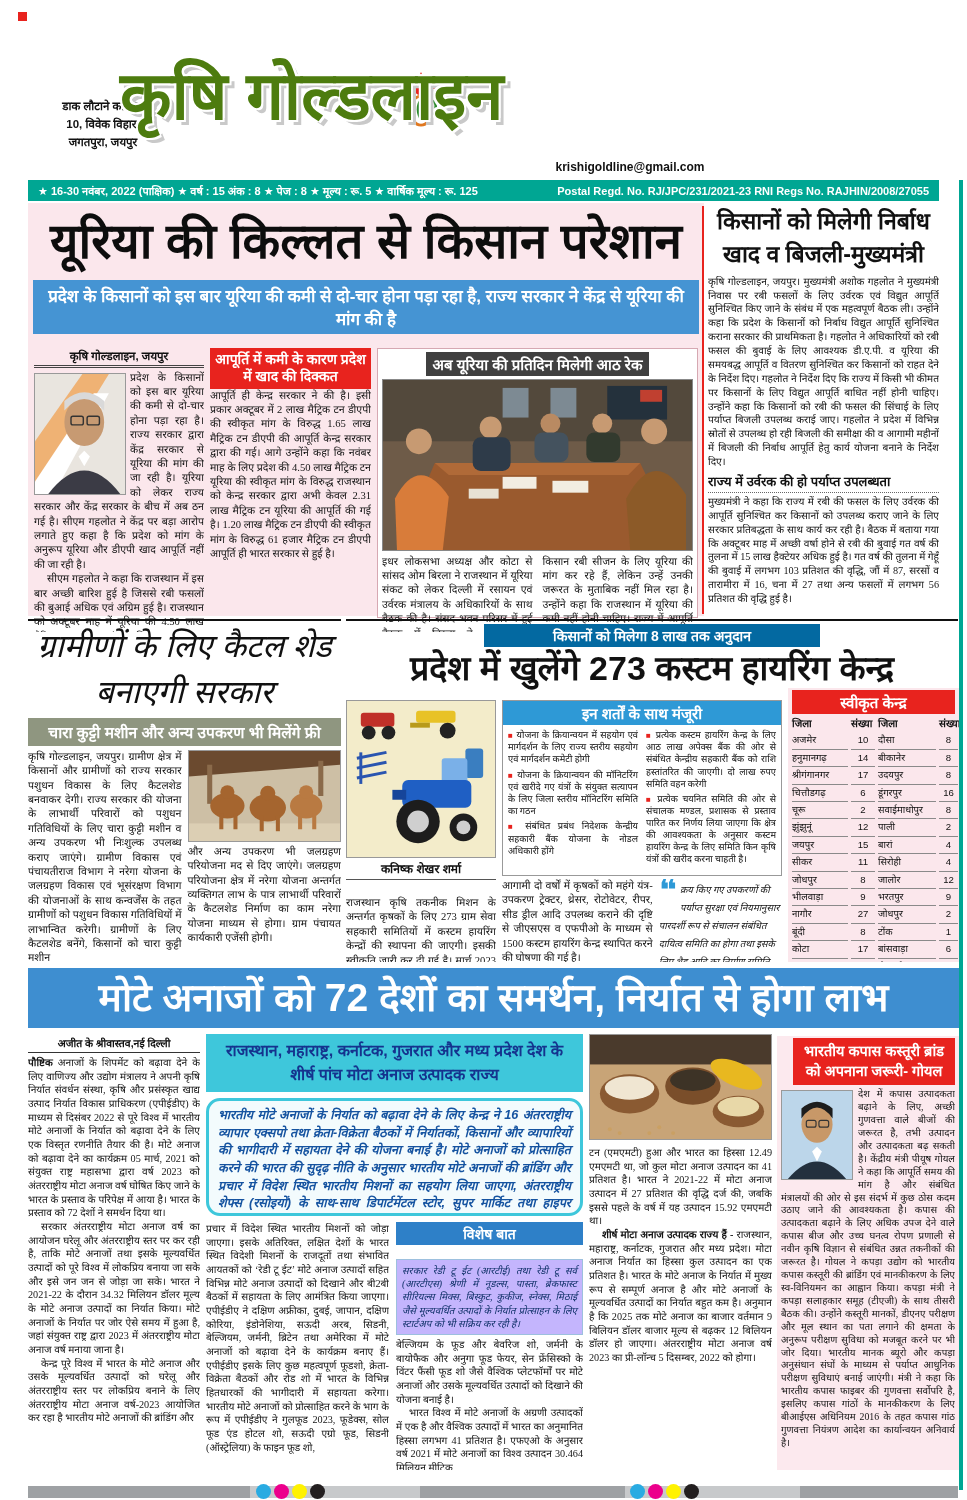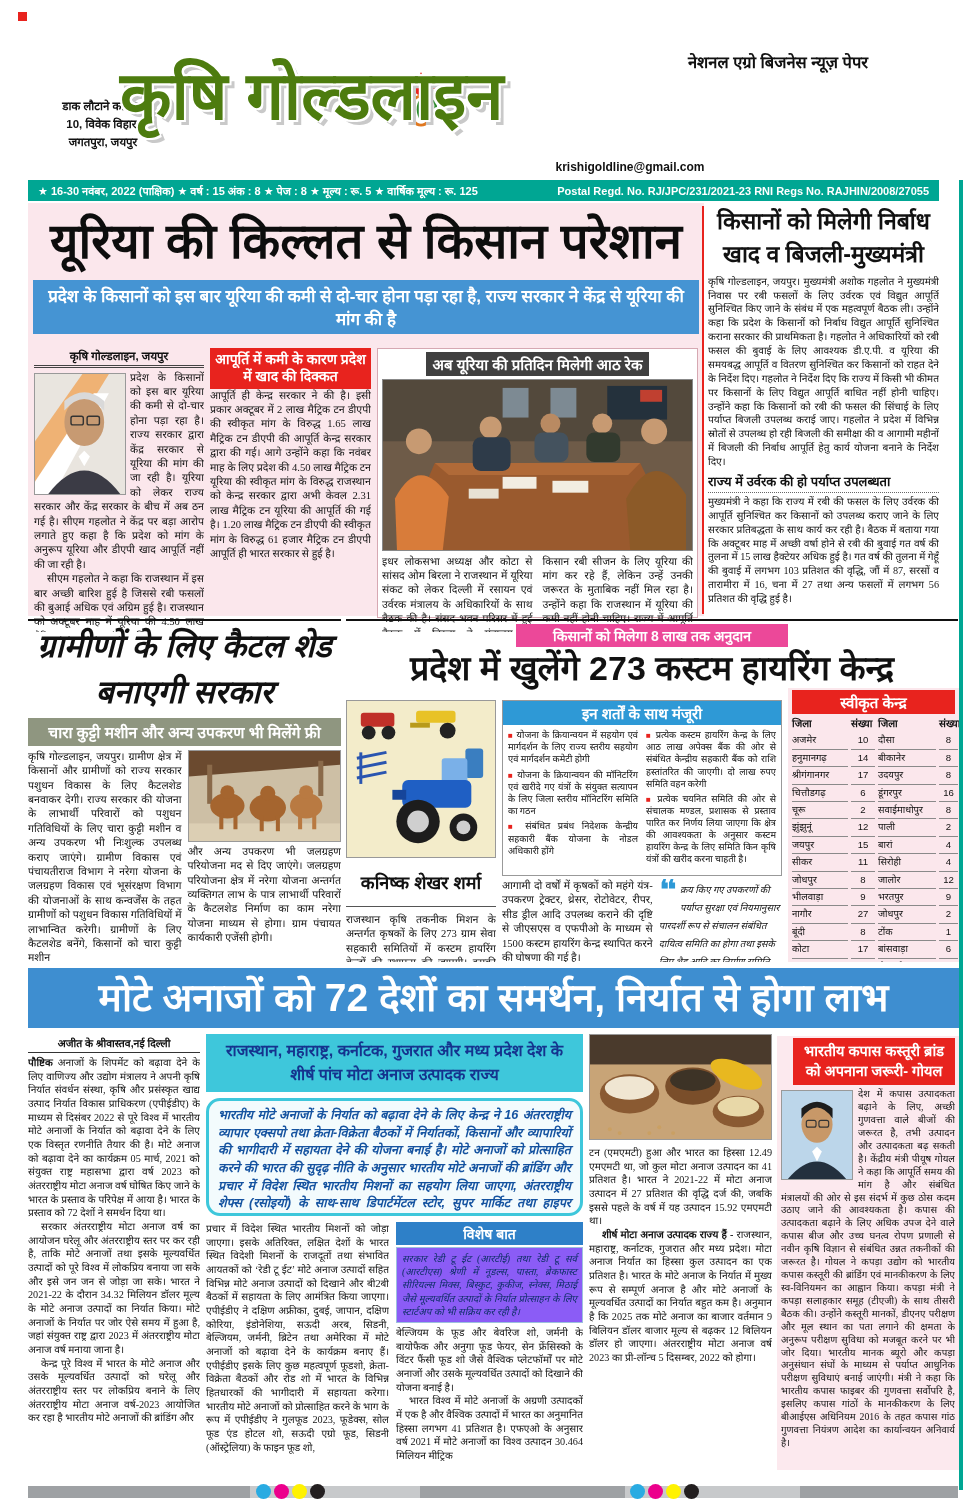--- a/index.html
+++ b/index.html
@@ -35,32 +35,32 @@
   .rek-bar{width:72%;margin:0 auto 3px auto;background:#404040;color:#fff;font-weight:bold;font-size:15px;text-align:center;padding:2px 0}
   .rek-photo{width:100%;height:172px;border:1px solid #888;display:block}
   .twocol{columns:2;column-gap:10px;margin-top:4px;height:112px;overflow:hidden}
   
   #vline-red{left:702px;top:206px;width:2px;height:408px;background:#e8231e}
   #cm{left:708px;top:205px;width:231px;height:411px;overflow:hidden}
   .cm-title{font-size:23px;font-weight:900;text-align:center;line-height:1.45;margin-bottom:3px}
   .cm-sub{font-size:13px;font-weight:bold;border-bottom:1px dotted #666;margin:3px 0 2px 0;padding-bottom:2px}
   
   #cattle{left:28px;top:619px;width:313px;height:344px;overflow:hidden;border-top:2px solid #111;padding-top:2px}
-  .cattle-head{font-size:32px;font-weight:700;font-style:italic;text-align:center;line-height:1.45}
+  .cattle-head{font-size:32px;font-weight:400;font-style:italic;text-align:center;line-height:1.45}
   .cattle-bar{background:#8f9680;color:#fff;font-weight:bold;font-size:15.5px;text-align:center;padding:3px 0;margin:2px 0 4px 0}
   .cattle-cols{display:flex;gap:6px;height:232px;overflow:hidden}
   .cattle-cols>div{flex:1}
   .photo-cow{width:100%;height:92px;border:1px solid #999;display:block;margin-bottom:3px}
   #hiring-head{left:346px;top:619px;width:612px;height:70px;border-top:2px solid #111}
-  .grant-bar{width:272px;margin:3px auto 0 auto;background:#ec4899;color:#fff;font-weight:bold;font-size:14px;text-align:center;padding:2px 12px}
+  .grant-bar{width:336px;margin:3px auto 0 auto;background:#0369a1;color:#fff;font-weight:bold;font-size:14px;text-align:center;padding:2px 12px}
   .hiring-headline{font-size:34px;font-weight:900;text-align:center;line-height:1.15;margin-top:2px}
   #hiring-body{left:346px;top:700px;width:436px;height:262px;display:flex;gap:6px;overflow:hidden}
   .htr{width:150px}
   .photo-tractor{width:100%;height:158px;border:1px solid #999;display:block}
-  .tr-cap{font-size:18px;font-weight:bold;text-align:center;border-bottom:1px solid #555;padding:12px 0;margin-bottom:6px}
+  .tr-cap{font-size:12px;font-weight:bold;text-align:center;border-bottom:1px solid #555;padding:2px 0;margin-bottom:16px}
   .hbx{flex:1;border:1px solid #999;background:#fff}
   .cond-title{background:#2e99d6;color:#fff;font-weight:bold;font-size:15px;text-align:center;padding:2px 0}
   .bullets{columns:2;column-gap:8px;padding:4px 5px;font-size:9.3px;line-height:1.3;text-align:justify;font-family:"Liberation Serif","DejaVu Serif",serif;height:150px;overflow:hidden}
   .bullet{margin-bottom:3px}
   .bullet::before{content:"■ ";color:#e8231e;font-size:8px}
   .under-box{display:flex;gap:6px;margin-top:3px;height:96px;overflow:hidden}
   .ub-l{width:55%}
   .ub-r{width:45%}
   .quote-icon{float:left;font-size:34px;color:#2e99d6;line-height:.7;margin-right:3px;font-family:"Liberation Serif",serif}
   #ctable{left:788px;top:688px;width:171px;height:274px;background:#fbe7ec;padding:0 4px;overflow:hidden}
@@ -74,21 +74,21 @@
   .m-banner{height:60px;background:#3e8ed0;color:#fff;font-weight:900;font-size:39px;text-align:center;line-height:60px}
   #m-byline{left:0;top:68px;width:172px;text-align:center;font-size:10.5px;font-weight:bold;border-bottom:1px solid #333;padding-bottom:2px}
   #m-col1{left:0;top:88px;width:172px;height:414px;overflow:hidden}
   .small{font-size:10.2px;line-height:1.34}
   #m-top5{left:178px;top:66px;width:377px;height:58px;background:#3ec7db;color:#15338e;display:flex;align-items:center;justify-content:center;text-align:center;font-weight:900;font-size:16px;line-height:1.5;padding:0 6px}
   #m-grain{left:561px;top:66px;width:183px;height:106px;border:1px solid #999}
   #m-highlight{left:178px;top:130px;width:377px;height:118px;border:3px solid #3ec7db;border-radius:14px;background:#f3fbfd;color:#1553a0;font-weight:bold;font-style:italic;font-size:12.6px;line-height:1.4;text-align:justify;padding:6px 9px;overflow:hidden}
   #m-col2{left:178px;top:254px;width:183px;height:248px;overflow:hidden}
   #m-col3{left:368px;top:254px;width:187px;height:248px;overflow:hidden}
   .special-title{background:#2e80c8;color:#fff;font-weight:bold;font-size:14px;text-align:center;padding:2px 0}
-  .special-box{background:#8b5cf6;border:1px solid #9dc0de;font-style:italic;font-size:9.8px;line-height:1.35;color:#0d2f66;text-align:justify;padding:4px 5px;margin:2px 0 3px 0;font-family:"Liberation Serif","DejaVu Serif",serif}
+  .special-box{background:#c4b5fd;border:1px solid #9dc0de;font-style:italic;font-size:9.8px;line-height:1.35;color:#0d2f66;text-align:justify;padding:4px 5px;margin:14px 0 3px 0;font-family:"Liberation Serif","DejaVu Serif",serif}
   #m-col4{left:561px;top:178px;width:183px;height:324px;overflow:hidden}
   #cotton{left:749px;top:68px;width:182px;height:434px;background:#fce9ee;padding:0 4px;overflow:hidden}
   .cotton-title{background:#e8231e;color:#fff;font-weight:900;font-size:14.5px;text-align:center;line-height:1.35;padding:4px 2px;margin:2px 0 3px 12px}
   .photo-goyal{float:left;width:72px;height:90px;margin:2px 5px 2px 0;border:1px solid #999}
   .tiny{font-size:9.8px;line-height:1.32}
   
   #footer{left:28px;top:1486px;width:930px;height:12px;background:#c7c9cb}
   .fseg{position:absolute;top:0;height:12px;background:#9ea1a4}
   .dots{position:absolute;top:-2px;display:flex;gap:3px}
   .dot{width:15px;height:15px;border-radius:50%}
@@ -112,21 +112,20 @@
         <polygon points="44,6 41,13 37,9"></polygon>
       <polygon points="12,16 20,14 20,18"></polygon>
         <polygon points="48,16 40,18 40,14"></polygon>
     </g>
     <ellipse cx="30" cy="40" rx="11" ry="15" fill="none" stroke="#e07820" stroke-width="3"></ellipse>
     <path d="M30 27 C24 33 24 44 30 51 C36 44 36 33 30 27" fill="#2e8b2e"></path>
     <path d="M21 48 C15 42 13 35 17 29" stroke="#2e8b2e" stroke-width="2.5" fill="none"></path>
     <path d="M39 48 C45 42 47 35 43 29" stroke="#2e8b2e" stroke-width="2.5" fill="none"></path>
   </svg>
   <div class="abs" id="masthead-title">कृषि गोल्डलाइन</div>
-  <div class="abs" id="tagline">नेशनल एग्रो बिजनेस न्यूज़ पेपर</div>
   <div class="abs" id="email">krishigoldline@gmail.com</div>
   <div class="abs" id="infobar">
     <span>★ 16-30 नवंबर, 2022 (पाक्षिक) ★ वर्ष : 15 अंक : 8 ★ पेज : 8 ★ मूल्य : रू. 5 ★ वार्षिक मूल्य : रू. 125</span>
     <span>Postal Regd. No. RJ/JPC/231/2021-23 RNI Regs No. RAJHIN/2008/27055</span>
   </div>
   <div class="abs" id="teal-edge"></div>
 
   <div class="abs" id="lead">
     <div class="lead-headline">यूरिया की किल्लत से किसान परेशान</div>
     <div class="lead-sub">प्रदेश के किसानों को इस बार यूरिया की कमी से दो-चार होना पड़ा रहा है, राज्य सरकार ने केंद्र से यूरिया की मांग की है</div>

